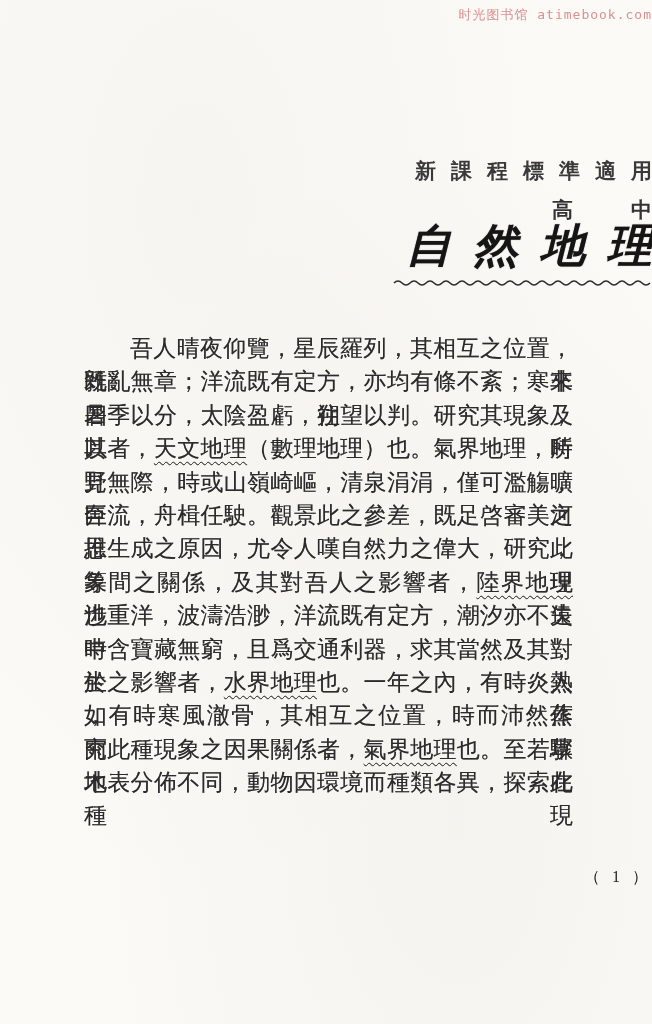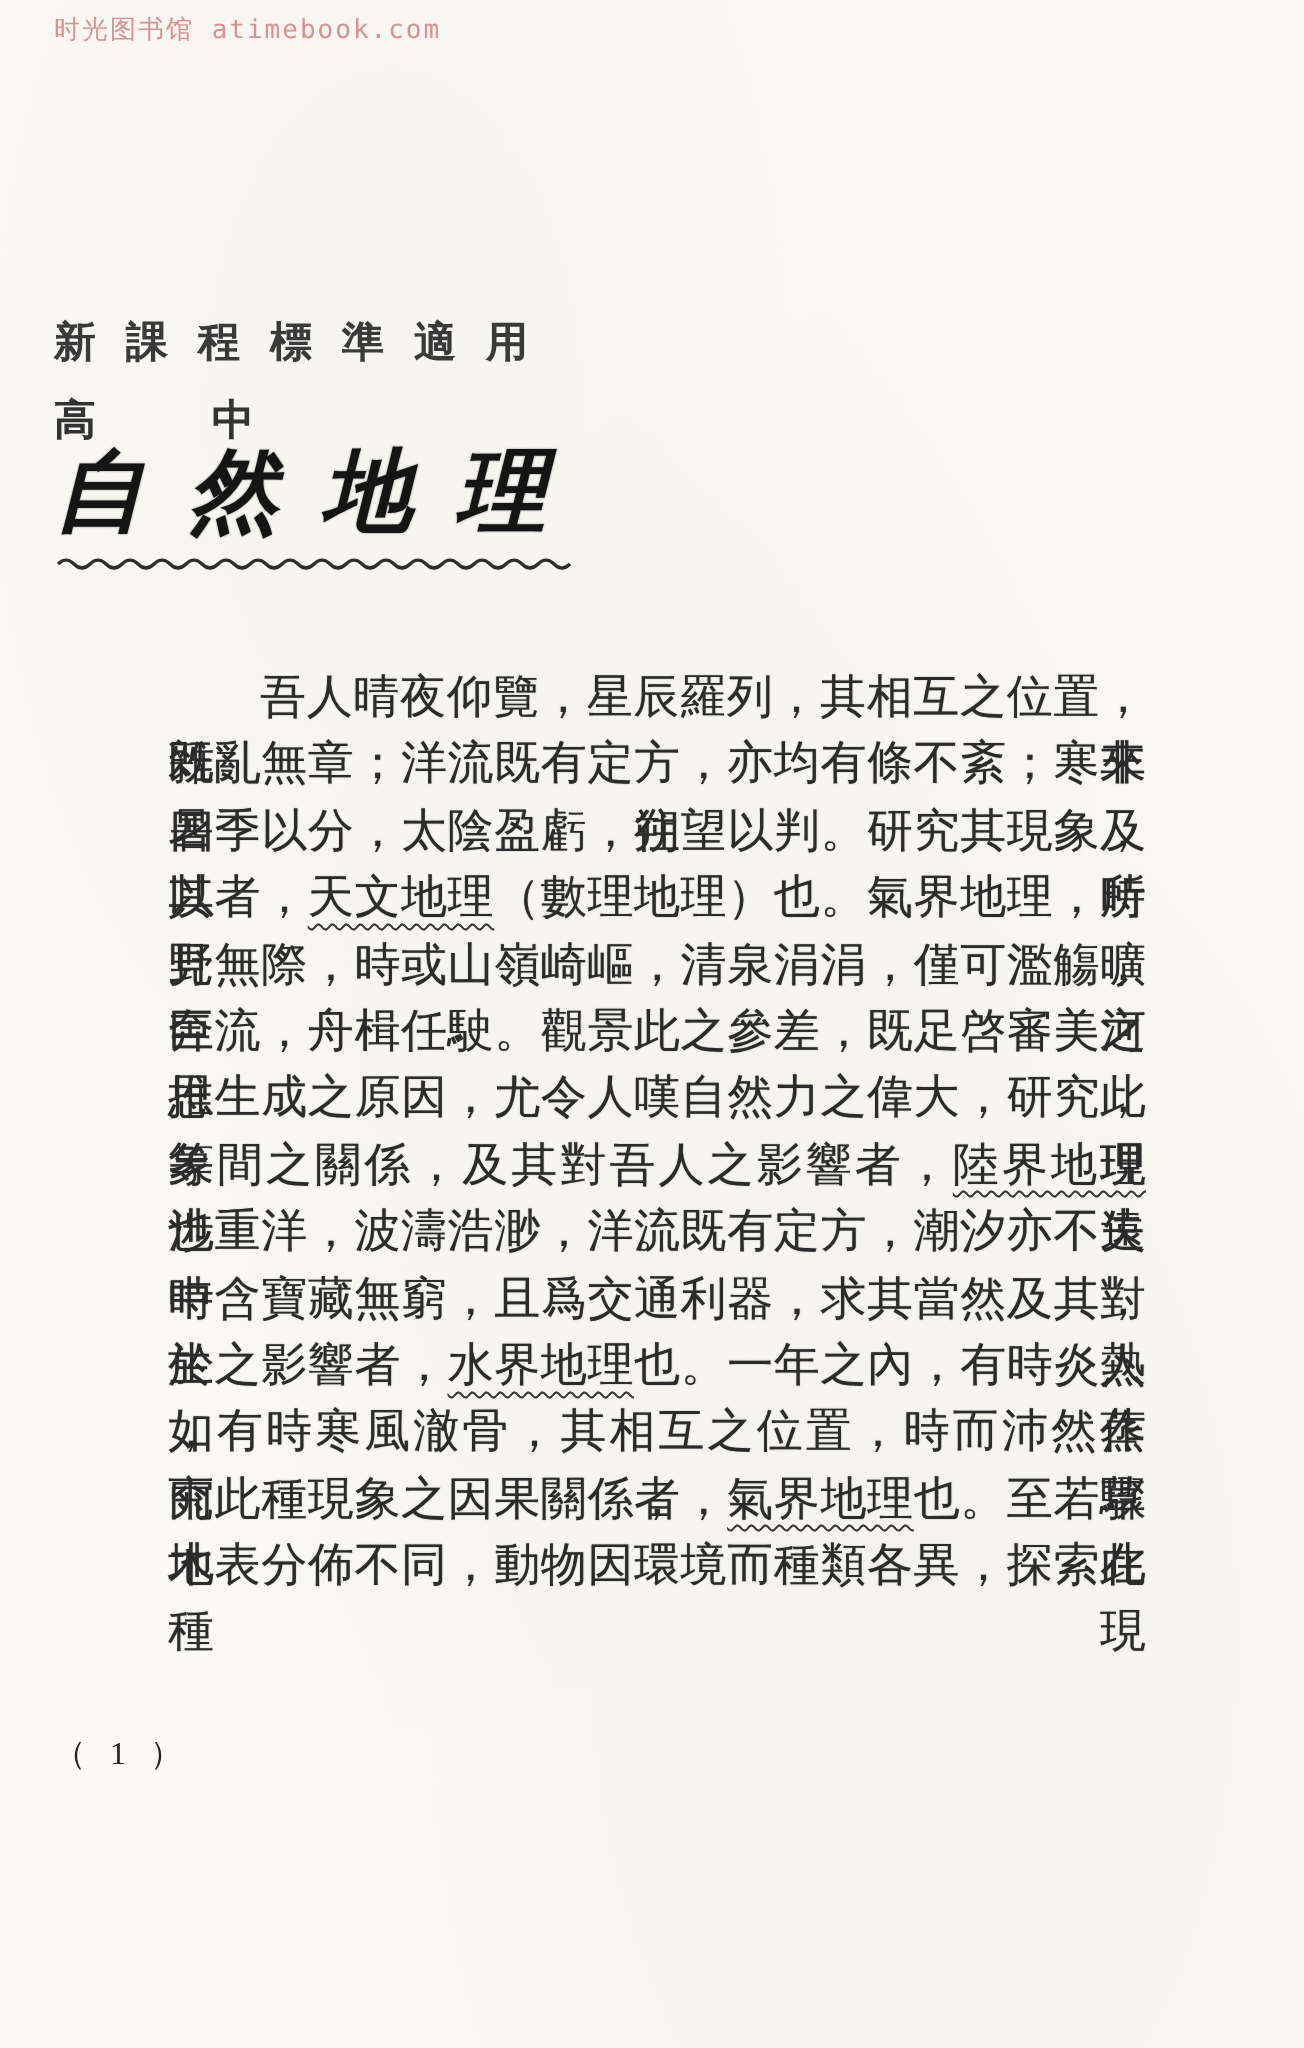--- a/index.html
+++ b/index.html
@@ -9,21 +9,21 @@
     font-family:"Liberation Serif","DejaVu Serif",serif;
   }
   .page{
     position:relative;width:652px;height:1024px;overflow:hidden;
     background:
       radial-gradient(ellipse at 30% 20%, rgba(120,110,95,0.04), transparent 60%),
       radial-gradient(ellipse at 70% 80%, rgba(120,110,95,0.05), transparent 60%),
       #fbfaf6;
     color:#2a2a2a;
   }
-  .center-row{position:absolute;left:0;right:0;text-align:left;padding-left:27px;}
+  .center-row{position:absolute;left:0;right:0;text-align:right;}
   .watermark{
     top:6px;
     font-family:"DejaVu Sans Mono","Liberation Mono",monospace;
     font-size:13px;
     color:#d99090;
     letter-spacing:1px;
   }
   .tagline{top:157px;font-size:21px;font-weight:bold;color:#3a3a3a;}
   .tagline span{letter-spacing:15px;margin-right:-15px;}
   .grade{top:196px;font-size:21px;font-weight:bold;color:#333;}

